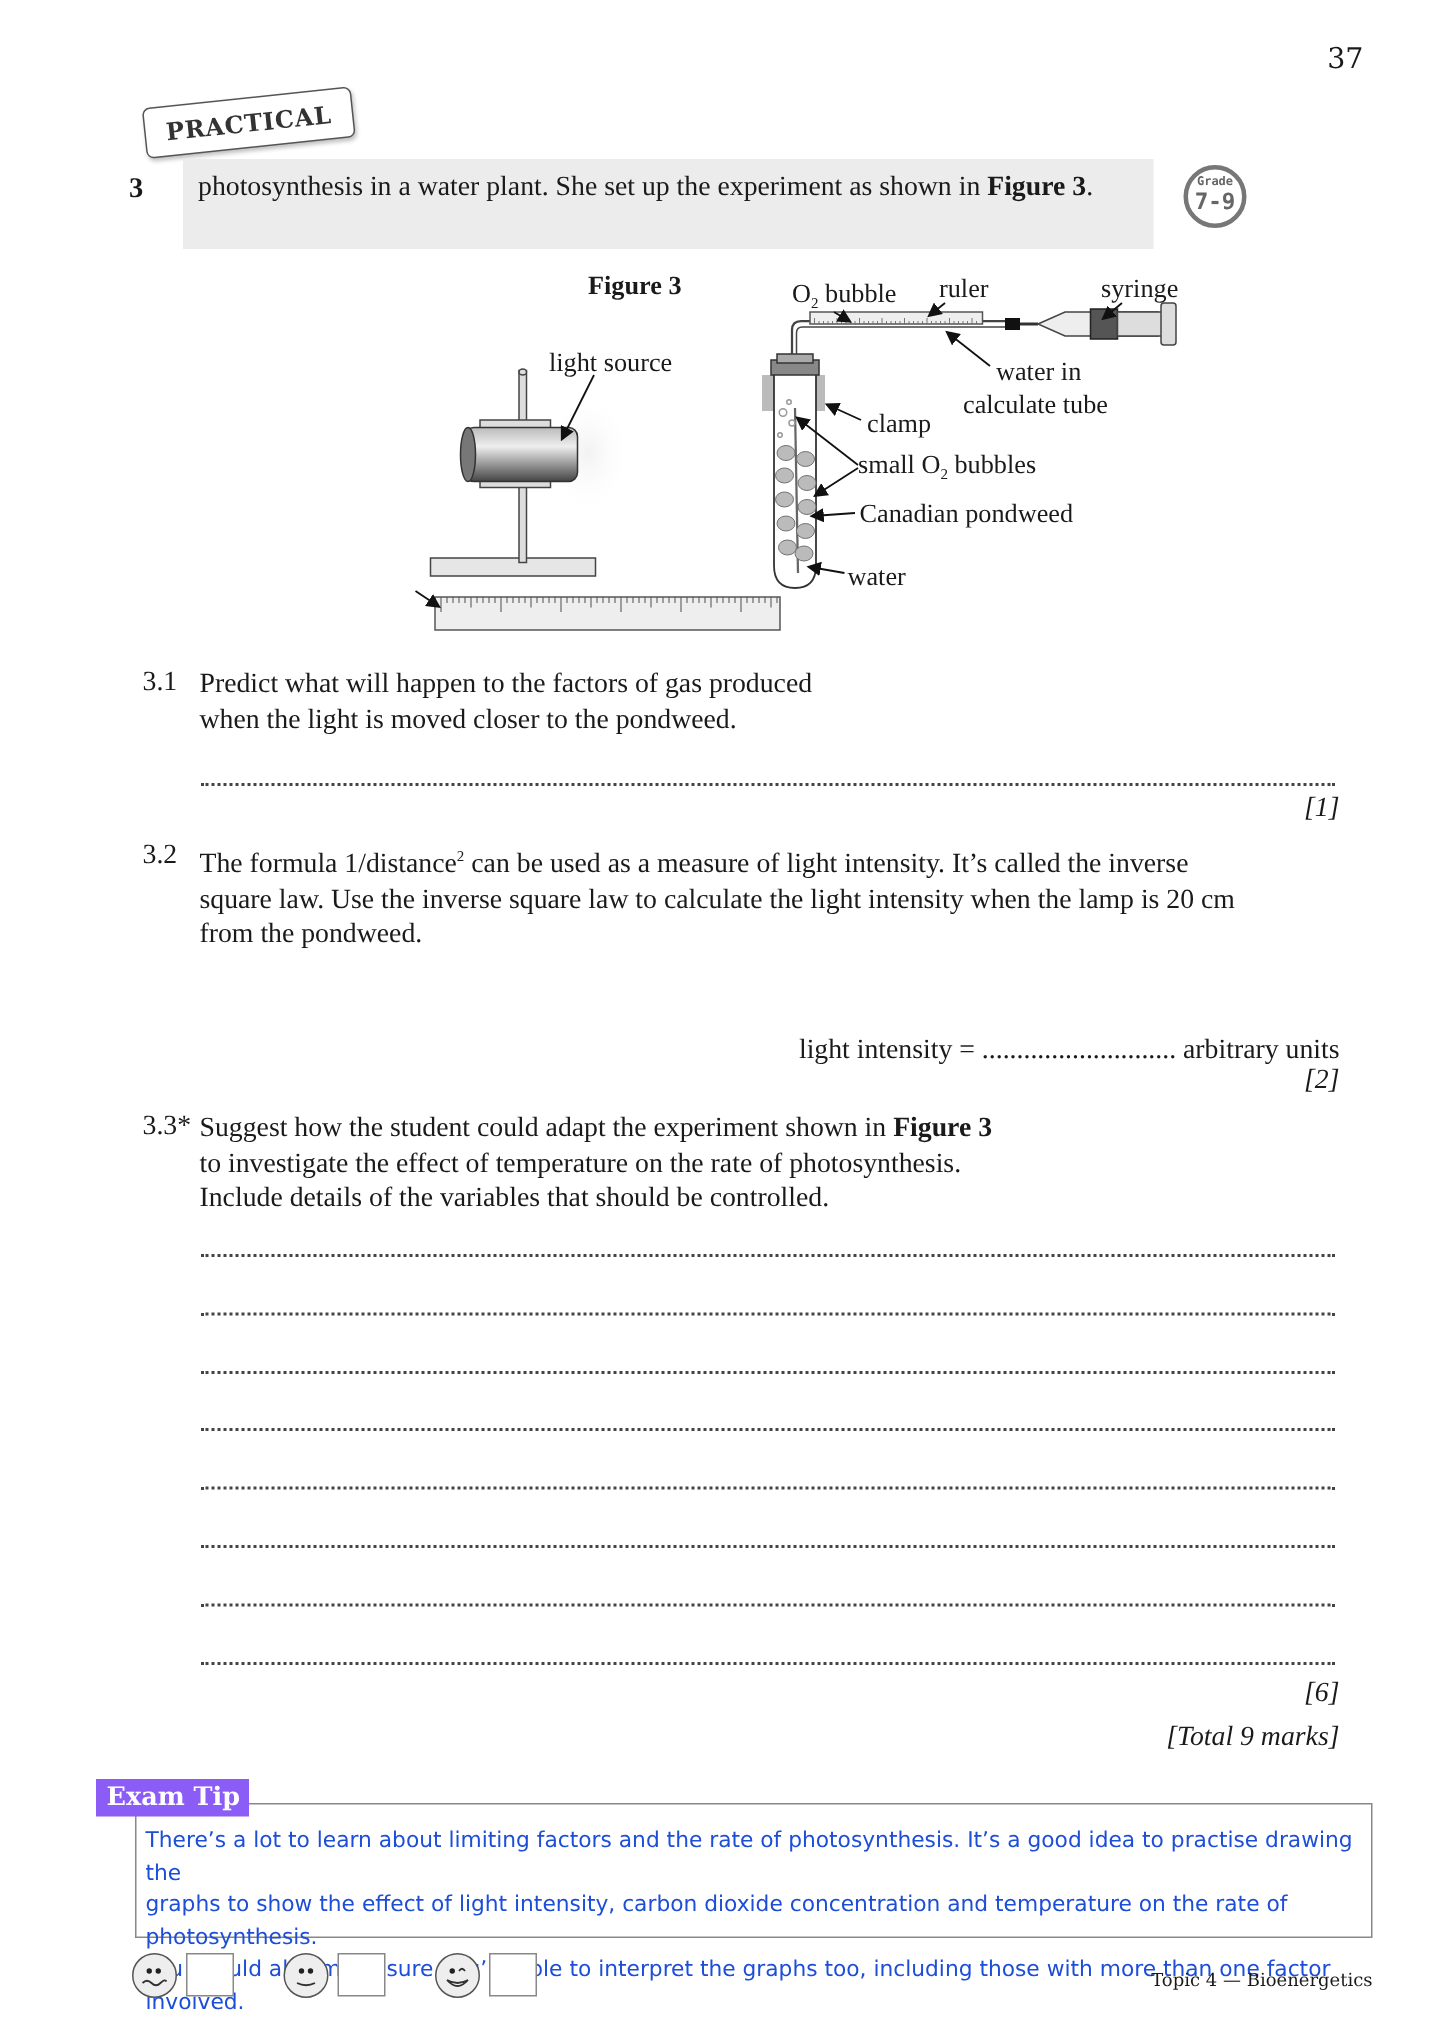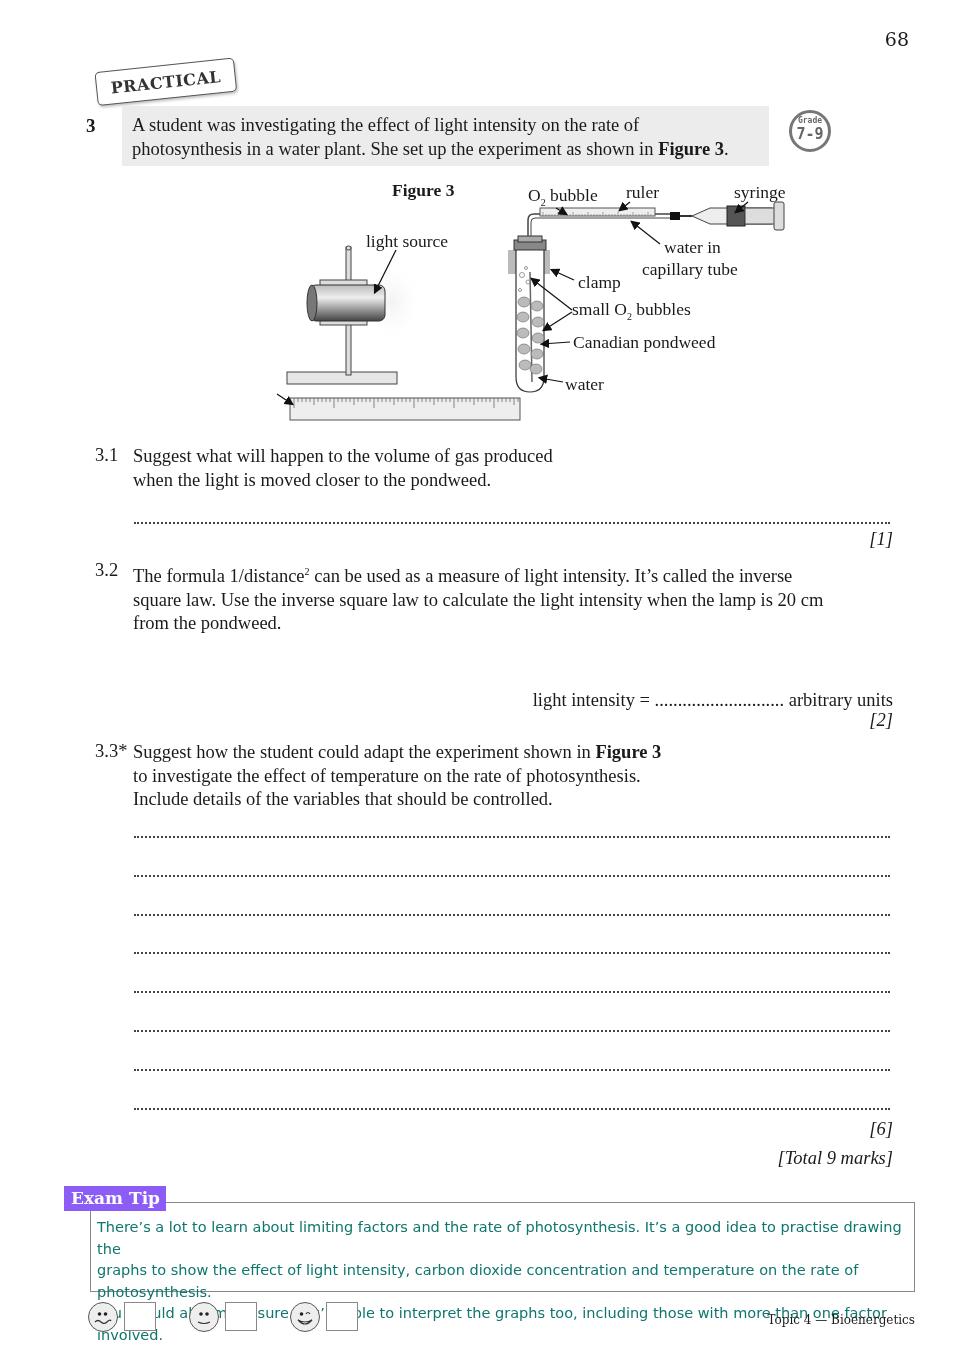--- a/index.html
+++ b/index.html
@@ -35,40 +35,39 @@
   .q-text { position: absolute; font-size: 18.5px; line-height: 23.5px; }
   .dotline { position: absolute; left: 134px; width: 756px; height: 4px;
     border-bottom: 2px dotted #444; }
   .marks { position: absolute; right: 68px; font-size: 18.5px; font-style: italic; }
 
   #exam-tip-label { left: 64px; top: 1186px; background: #8b5cf6; color: #fff;
     font-weight: bold; font-size: 17px; padding: 2px 6px 3px 7px; }
   #exam-tip-box { left: 90px; top: 1202px; width: 825px; height: 90px;
     border: 1.5px solid #888; border-left: 1.5px solid #888; box-sizing: border-box; }
   #exam-tip-text { left: 97px; top: 1217px; width: 810px; font-size: 14.5px; line-height: 21.5px;
-    font-family: "DejaVu Sans", "Liberation Sans", sans-serif; color: #0f766e; }
+    font-family: "DejaVu Sans", "Liberation Sans", sans-serif; color: #1d4ed8; }
 
   .face { position: absolute; top: 1302px; width: 30px; height: 30px; border-radius: 50%;
     border: 1.5px solid #555; background: #eee; box-sizing: border-box; }
   .tick-box { position: absolute; top: 1302px; width: 32px; height: 29px;
     border: 1.5px solid #888; box-sizing: border-box; background: #fff; }
   #topic-footer { right: 46px; top: 1313px; font-size: 12px; }
 </style>
 </head>
 <body>
 
-<div class="abs slab" id="page-number">68</div>
+<div class="abs slab" id="page-number">37</div>
 
 <div class="abs slab" id="practical-badge">
   <span>PRACTICAL</span>
 </div>
 
 <div class="abs" id="q-number">3</div>
 <div class="abs" id="q-intro">
-  <div>A student was investigating the effect of light intensity on the rate of</div>
   <div><span>photosynthesis in a water plant.  She set up the experiment as shown in </span><b>Figure 3</b><span>.</span></div>
 </div>
 
 <div class="abs" id="grade-badge">
   <div class="g1">Grade</div>
   <div class="g2">7-9</div>
 </div>
 
 <div class="abs" id="figure">
   <svg width="680" height="258" viewBox="0 0 680 258" style="position:absolute;left:0;top:0">
@@ -261,30 +260,30 @@
       <line x1="403" y1="210" x2="380" y2="206"></line>
     </g>
   </svg>
 
   <div class="fig-label" id="figure-title" style="left:232px;top:8px">Figure 3</div>
   <div class="fig-label" style="left:206px;top:59px">light source</div>
   <div class="fig-label" style="left:368px;top:13px"><span>O</span><sub style="font-size:10px">2</sub><span> bubble</span></div>
   <div class="fig-label" style="left:466px;top:10px">ruler</div>
   <div class="fig-label" style="left:574px;top:10px">syringe</div>
   <div class="fig-label" style="left:504px;top:65px">water in</div>
-  <div class="fig-label" style="left:482px;top:87px">capillary tube</div>
+  <div class="fig-label" style="left:482px;top:87px">calculate tube</div>
   <div class="fig-label" style="left:418px;top:100px">clamp</div>
   <div class="fig-label" style="left:412px;top:127px"><span>small O</span><sub style="font-size:10px">2</sub><span> bubbles</span></div>
   <div class="fig-label" style="left:413px;top:160px">Canadian pondweed</div>
   <div class="fig-label" style="left:405px;top:202px">water</div>
 </div>
 
 <div class="q-num" style="left:95px;top:445px">3.1</div>
 <div class="q-text" style="left:133px;top:445px">
-  <div>Suggest what will happen to the volume of gas produced</div>
+  <div>Predict what will happen to the factors of gas produced</div>
   <div>when the light is moved closer to the pondweed.</div>
 </div>
 <div class="dotline" style="top:518px"></div>
 <div class="marks" style="top:529px">[1]</div>
 
 <div class="q-num" style="left:95px;top:560px">3.2</div>
 <div class="q-text" style="left:133px;top:560px">
   <div><span>The formula 1/distance</span><sup style="font-size:10px">2</sup><span> can be used as a measure of light intensity.  It’s called the inverse</span></div>
   <div>square law.  Use the inverse square law to calculate the light intensity when the lamp is 20 cm</div>
   <div>from the pondweed.</div>

